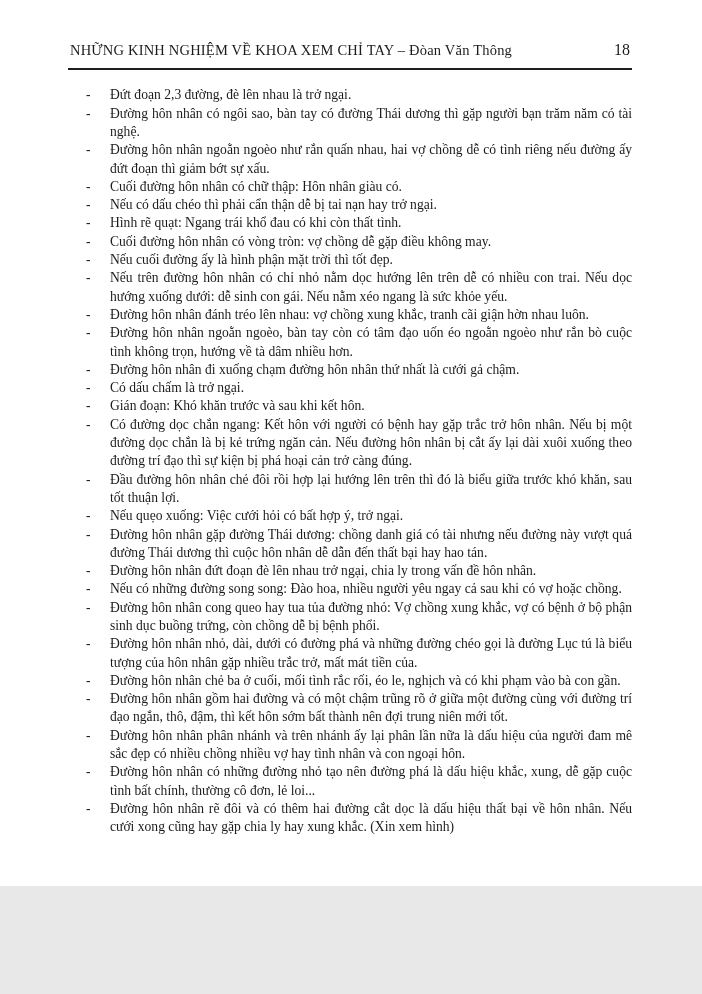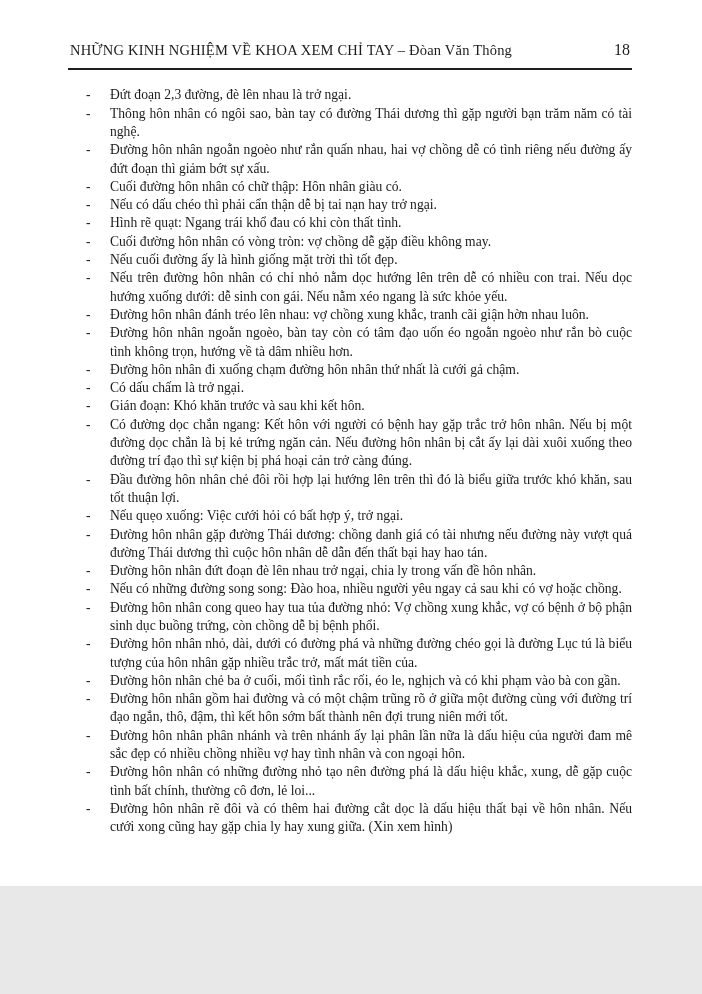--- a/index.html
+++ b/index.html
@@ -57,21 +57,21 @@
   </div>
   <hr class="header-rule">
   <div class="bullet-list">
 
   <div class="bullet-item">
       <span class="bullet-dash">-</span>
       <span class="bullet-text">Đứt đoạn 2,3 đường, đè lên nhau là trở ngại.</span>
     </div>
       <div class="bullet-item">
       <span class="bullet-dash">-</span>
-      <span class="bullet-text">Thông hôn nhân có ngôi sao, bàn tay có đường Thái dương thì gặp người bạn trăm năm có tài nghệ.</span>
+      <span class="bullet-text">Đường hôn nhân có ngôi sao, bàn tay có đường Thái dương thì gặp người bạn trăm năm có tài nghệ.</span>
     </div>
       <div class="bullet-item">
       <span class="bullet-dash">-</span>
       <span class="bullet-text">Đường hôn nhân ngoằn ngoèo như rắn quấn nhau, hai vợ chồng dễ có tình riêng nếu đường ấy đứt đoạn thì giảm bớt sự xấu.</span>
     </div>
       <div class="bullet-item">
       <span class="bullet-dash">-</span>
       <span class="bullet-text">Cuối đường hôn nhân có chữ thập: Hôn nhân giàu có.</span>
     </div>
       <div class="bullet-item">
@@ -81,21 +81,21 @@
       <div class="bullet-item">
       <span class="bullet-dash">-</span>
       <span class="bullet-text">Hình rẽ quạt: Ngang trái khổ đau có khi còn thất tình.</span>
     </div>
       <div class="bullet-item">
       <span class="bullet-dash">-</span>
       <span class="bullet-text">Cuối đường hôn nhân có vòng tròn: vợ chồng dễ gặp điều không may.</span>
     </div>
       <div class="bullet-item">
       <span class="bullet-dash">-</span>
-      <span class="bullet-text">Nếu cuối đường ấy là hình giống mặt trời thì tốt đẹp.</span>
+      <span class="bullet-text">Nếu cuối đường ấy là hình phận mặt trời thì tốt đẹp.</span>
     </div>
       <div class="bullet-item">
       <span class="bullet-dash">-</span>
       <span class="bullet-text">Nếu trên đường hôn nhân có chỉ nhỏ nằm dọc hướng lên trên dễ có nhiều con trai. Nếu dọc hướng xuống dưới: dễ sinh con gái. Nếu nằm xéo ngang là sức khỏe yếu.</span>
     </div>
       <div class="bullet-item">
       <span class="bullet-dash">-</span>
       <span class="bullet-text">Đường hôn nhân đánh tréo lên nhau: vợ chồng xung khắc, tranh cãi giận hờn nhau luôn.</span>
     </div>
       <div class="bullet-item">
@@ -157,16 +157,16 @@
       <div class="bullet-item">
       <span class="bullet-dash">-</span>
       <span class="bullet-text">Đường hôn nhân phân nhánh và trên nhánh ấy lại phân lần nữa là dấu hiệu của người đam mê sắc đẹp có nhiều chồng nhiều vợ hay tình nhân và con ngoại hôn.</span>
     </div>
       <div class="bullet-item">
       <span class="bullet-dash">-</span>
       <span class="bullet-text">Đường hôn nhân có những đường nhỏ tạo nên đường phá là dấu hiệu khắc, xung, dễ gặp cuộc tình bất chính, thường cô đơn, lẻ loi...</span>
     </div>
       <div class="bullet-item">
       <span class="bullet-dash">-</span>
-      <span class="bullet-text">Đường hôn nhân rẽ đôi và có thêm hai đường cắt dọc là dấu hiệu thất bại về hôn nhân. Nếu cưới xong cũng hay gặp chia ly hay xung giữa. (Xin xem hình)</span>
+      <span class="bullet-text">Đường hôn nhân rẽ đôi và có thêm hai đường cắt dọc là dấu hiệu thất bại về hôn nhân. Nếu cưới xong cũng hay gặp chia ly hay xung khắc. (Xin xem hình)</span>
     </div>
     </div>
 </div>
 
 </body></html>

